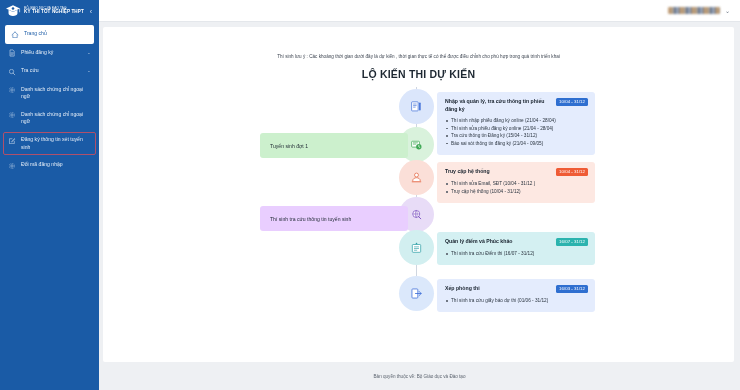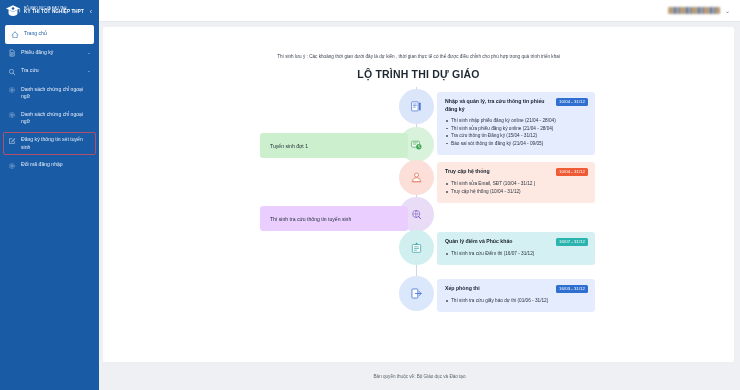--- a/index.html
+++ b/index.html
@@ -265,21 +265,21 @@
 
     <header class="topbar">
       <span class="user-blur"></span>
       <span class="user-caret">⌄</span>
     </header>
 
     <div class="content-wrap">
       <section class="card">
 
         <p class="notice">Thí sinh lưu ý : Các khoảng thời gian dưới đây là dự kiến , thời gian thực tế có thể được điều chỉnh cho phù hợp trong quá trình triển khai</p>
-        <h1 class="page-title">LỘ TRÌNH THI DỰ GIÁO</h1>
+        <h1 class="page-title">LỘ KIẾN THI DỰ KIẾN</h1>
 
         <div class="timeline">
           <div class="axis"></div>
 
           <div class="node n1">
             <svg viewBox="0 0 20 20" width="13" height="13">
               <rect x="2.5" y="2.8" width="10" height="14" rx="1" fill="#ffffff" stroke="#3f6fd8" stroke-width="1.1"></rect>
               <path d="M4.8 6.2 H10.2 M4.8 8.6 H10.2 M4.8 11 H8.6" stroke="#3f6fd8" stroke-width="1"></path>
               <rect x="14" y="4" width="2.4" height="12" rx="1" fill="#3f6fd8"></rect>
             </svg>

